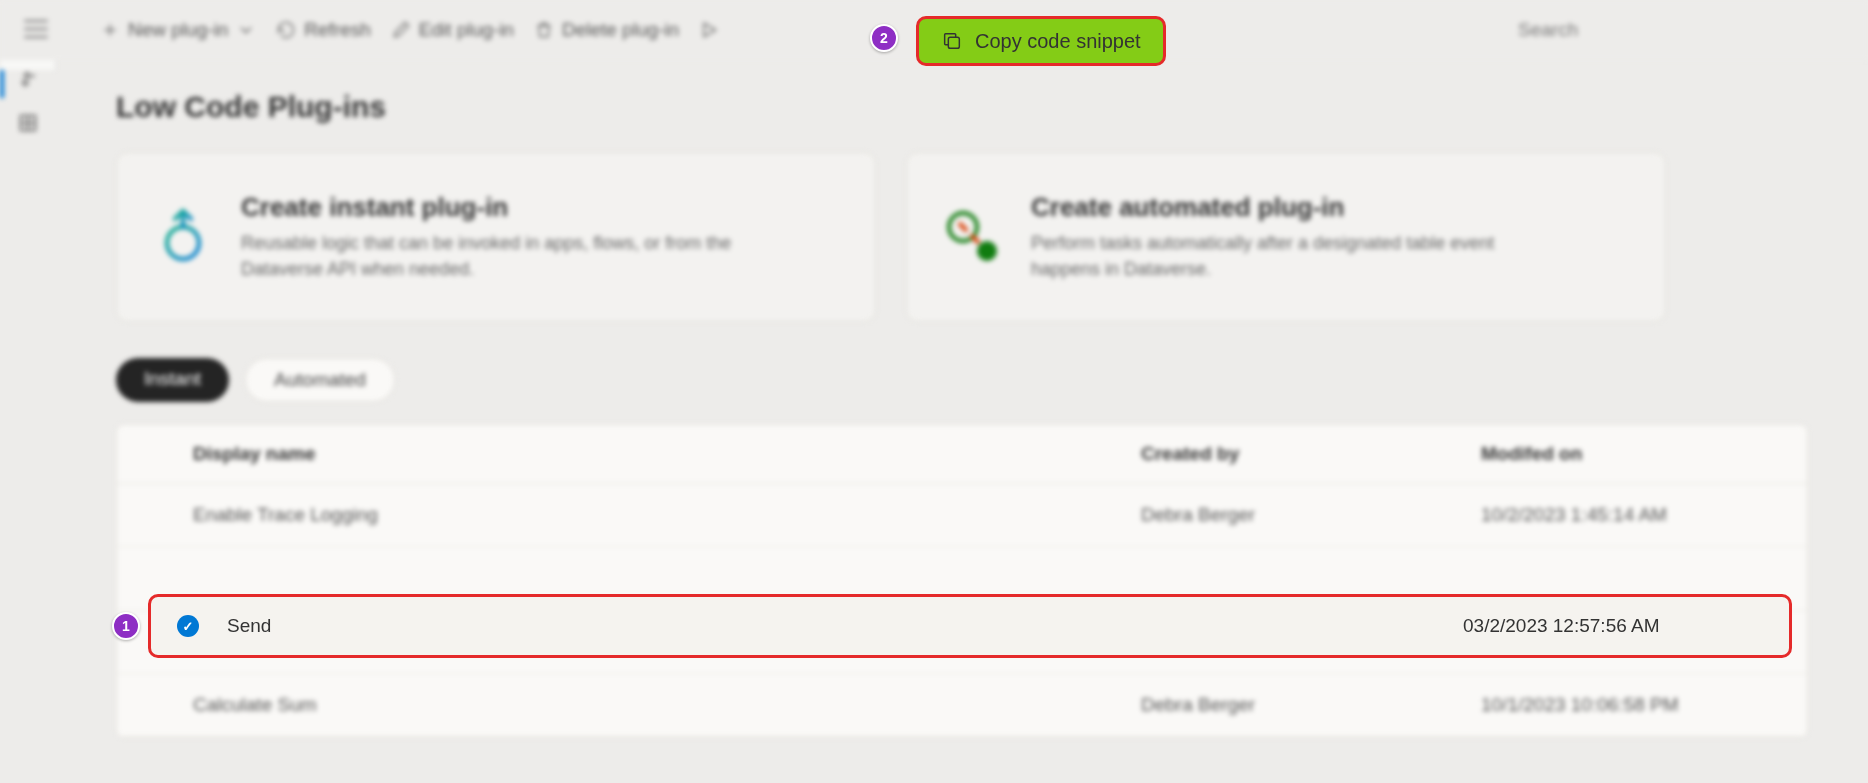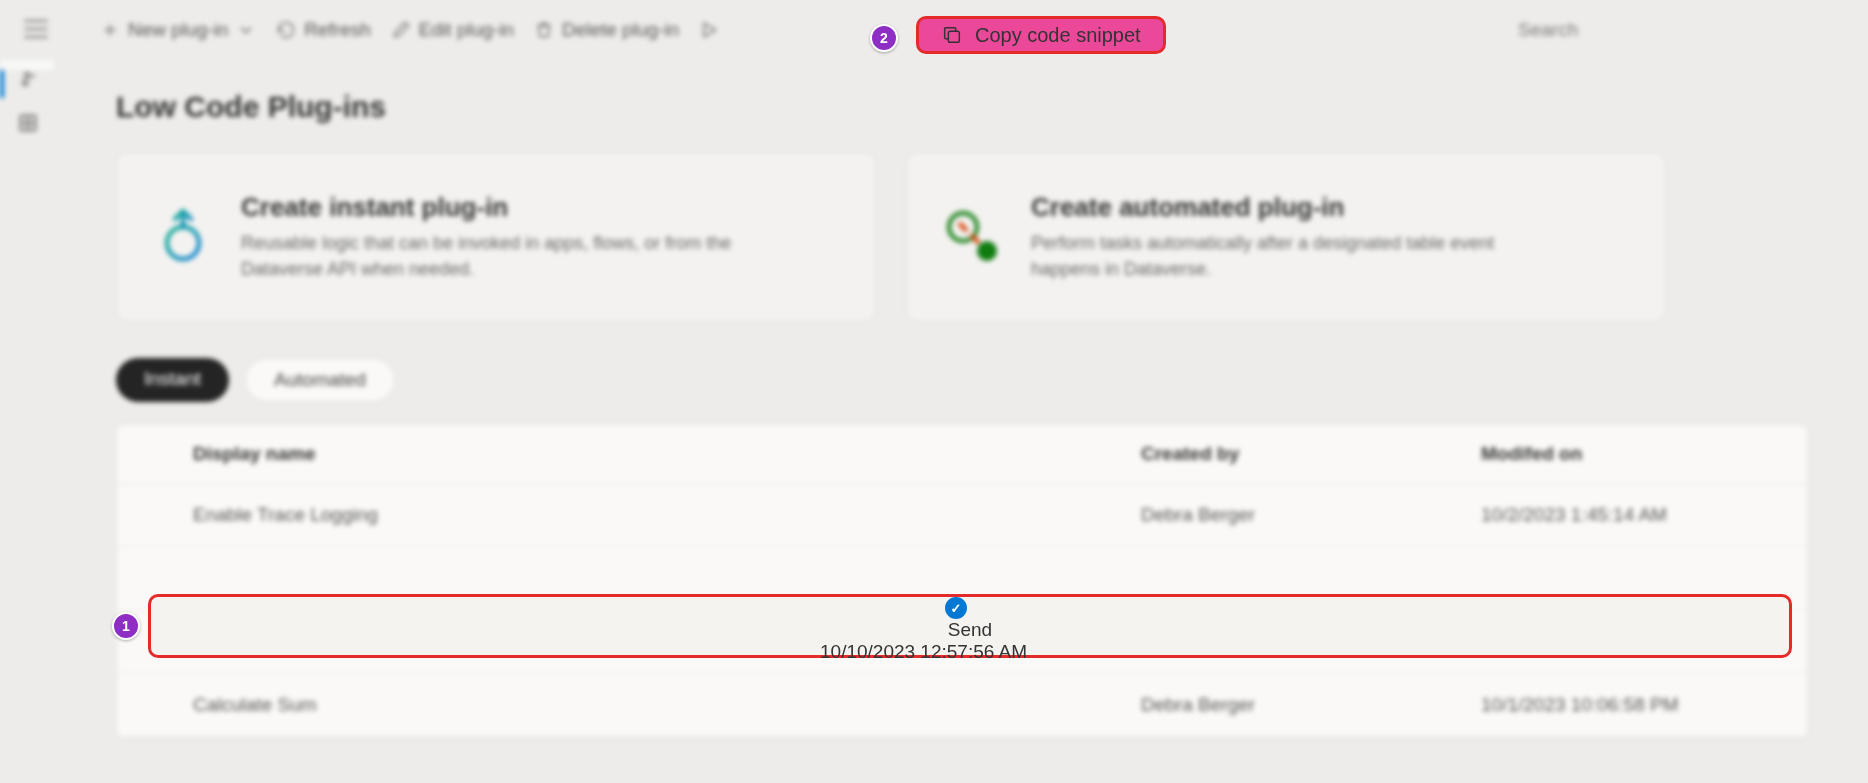--- a/index.html
+++ b/index.html
@@ -41,24 +41,24 @@
     
     .table-wrap { background: #faf9f7; border: 1px solid #e4e2dd; border-radius: 8px; overflow: hidden; }
     .table-header { display: flex; padding: 18px 26px; font-size: 19px; font-weight: 600; color: #333; border-bottom: 1px solid #e4e2dd; }
     .table-row { display: flex; padding: 20px 26px; font-size: 19px; color: #555; border-bottom: 1px solid #eceae5; align-items: center; }
     .col-check { width: 50px; flex-shrink: 0; }
     .col-name { flex: 1; }
     .col-created { width: 340px; flex-shrink: 0; }
     .col-modified { width: 300px; flex-shrink: 0; }
     
     
-    .focus-toolbar-btn { position: absolute; left: 916px; top: 16px; height: 38px; padding: 0 22px; background: #ec4899; border: 3px solid #e52a2a; border-radius: 10px; display: flex; align-items: center; gap: 12px; font-size: 20px; color: #333; }
+    .focus-toolbar-btn { position: absolute; left: 916px; top: 16px; height: 50px; padding: 0 22px; background: #84cc16; border: 3px solid #e52a2a; border-radius: 10px; display: flex; align-items: center; gap: 12px; font-size: 20px; color: #333; }
     .focus-toolbar-btn svg { width: 22px; height: 22px; stroke: #333; fill: none; stroke-width: 1.6; }
     
-    .focus-row { position: absolute; left: 148px; top: 594px; width: 1644px; height: 64px; background: #f5f3ef; border: 3px solid #e52a2a; border-radius: 10px; display: flex; align-items: center; padding: 0 26px; font-size: 19px; color: #333; flex-direction: column; }
+    .focus-row { position: absolute; left: 148px; top: 594px; width: 1644px; height: 64px; background: #f5f3ef; border: 3px solid #e52a2a; border-radius: 10px; display: flex; align-items: center; padding: 0 26px; font-size: 19px; color: #333; }
     .focus-row .col-check { display: flex; align-items: center; }
     .check-circle { width: 22px; height: 22px; border-radius: 50%; background: #0078d4; display: flex; align-items: center; justify-content: center; }
     .check-circle::after { content: '✓'; color: #fff; font-size: 13px; font-weight: bold; }
     
     
     .callout { position: absolute; width: 28px; height: 28px; border-radius: 50%; background: #8e2ec4; border: 2px solid #fff; color: #fff; font-size: 14px; font-weight: 700; display: flex; align-items: center; justify-content: center; box-shadow: 0 1px 3px rgba(0,0,0,0.3); }
   </style>
 </head>
 <body>
 
@@ -210,17 +210,17 @@
       <path d="M16 8V5a1 1 0 0 0-1-1H5a1 1 0 0 0-1 1v10a1 1 0 0 0 1 1h3"></path>
     </svg>
   <span>Copy code snippet</span>
 </div>
 
 <div class="focus-row">
   <div class="col-check">
       <div class="check-circle"></div>
     </div>
   <div class="col-name">Send</div>
-  <div class="col-modified">10/10/2023 12:57:56 AM</div>
+  <div class="col-modified">03/2/2023 12:57:56 AM</div>
 </div>
 
 <div class="callout" style="left:112px; top:612px;">1</div>
 <div class="callout" style="left:870px; top:24px;">2</div>
 
 </body></html>

